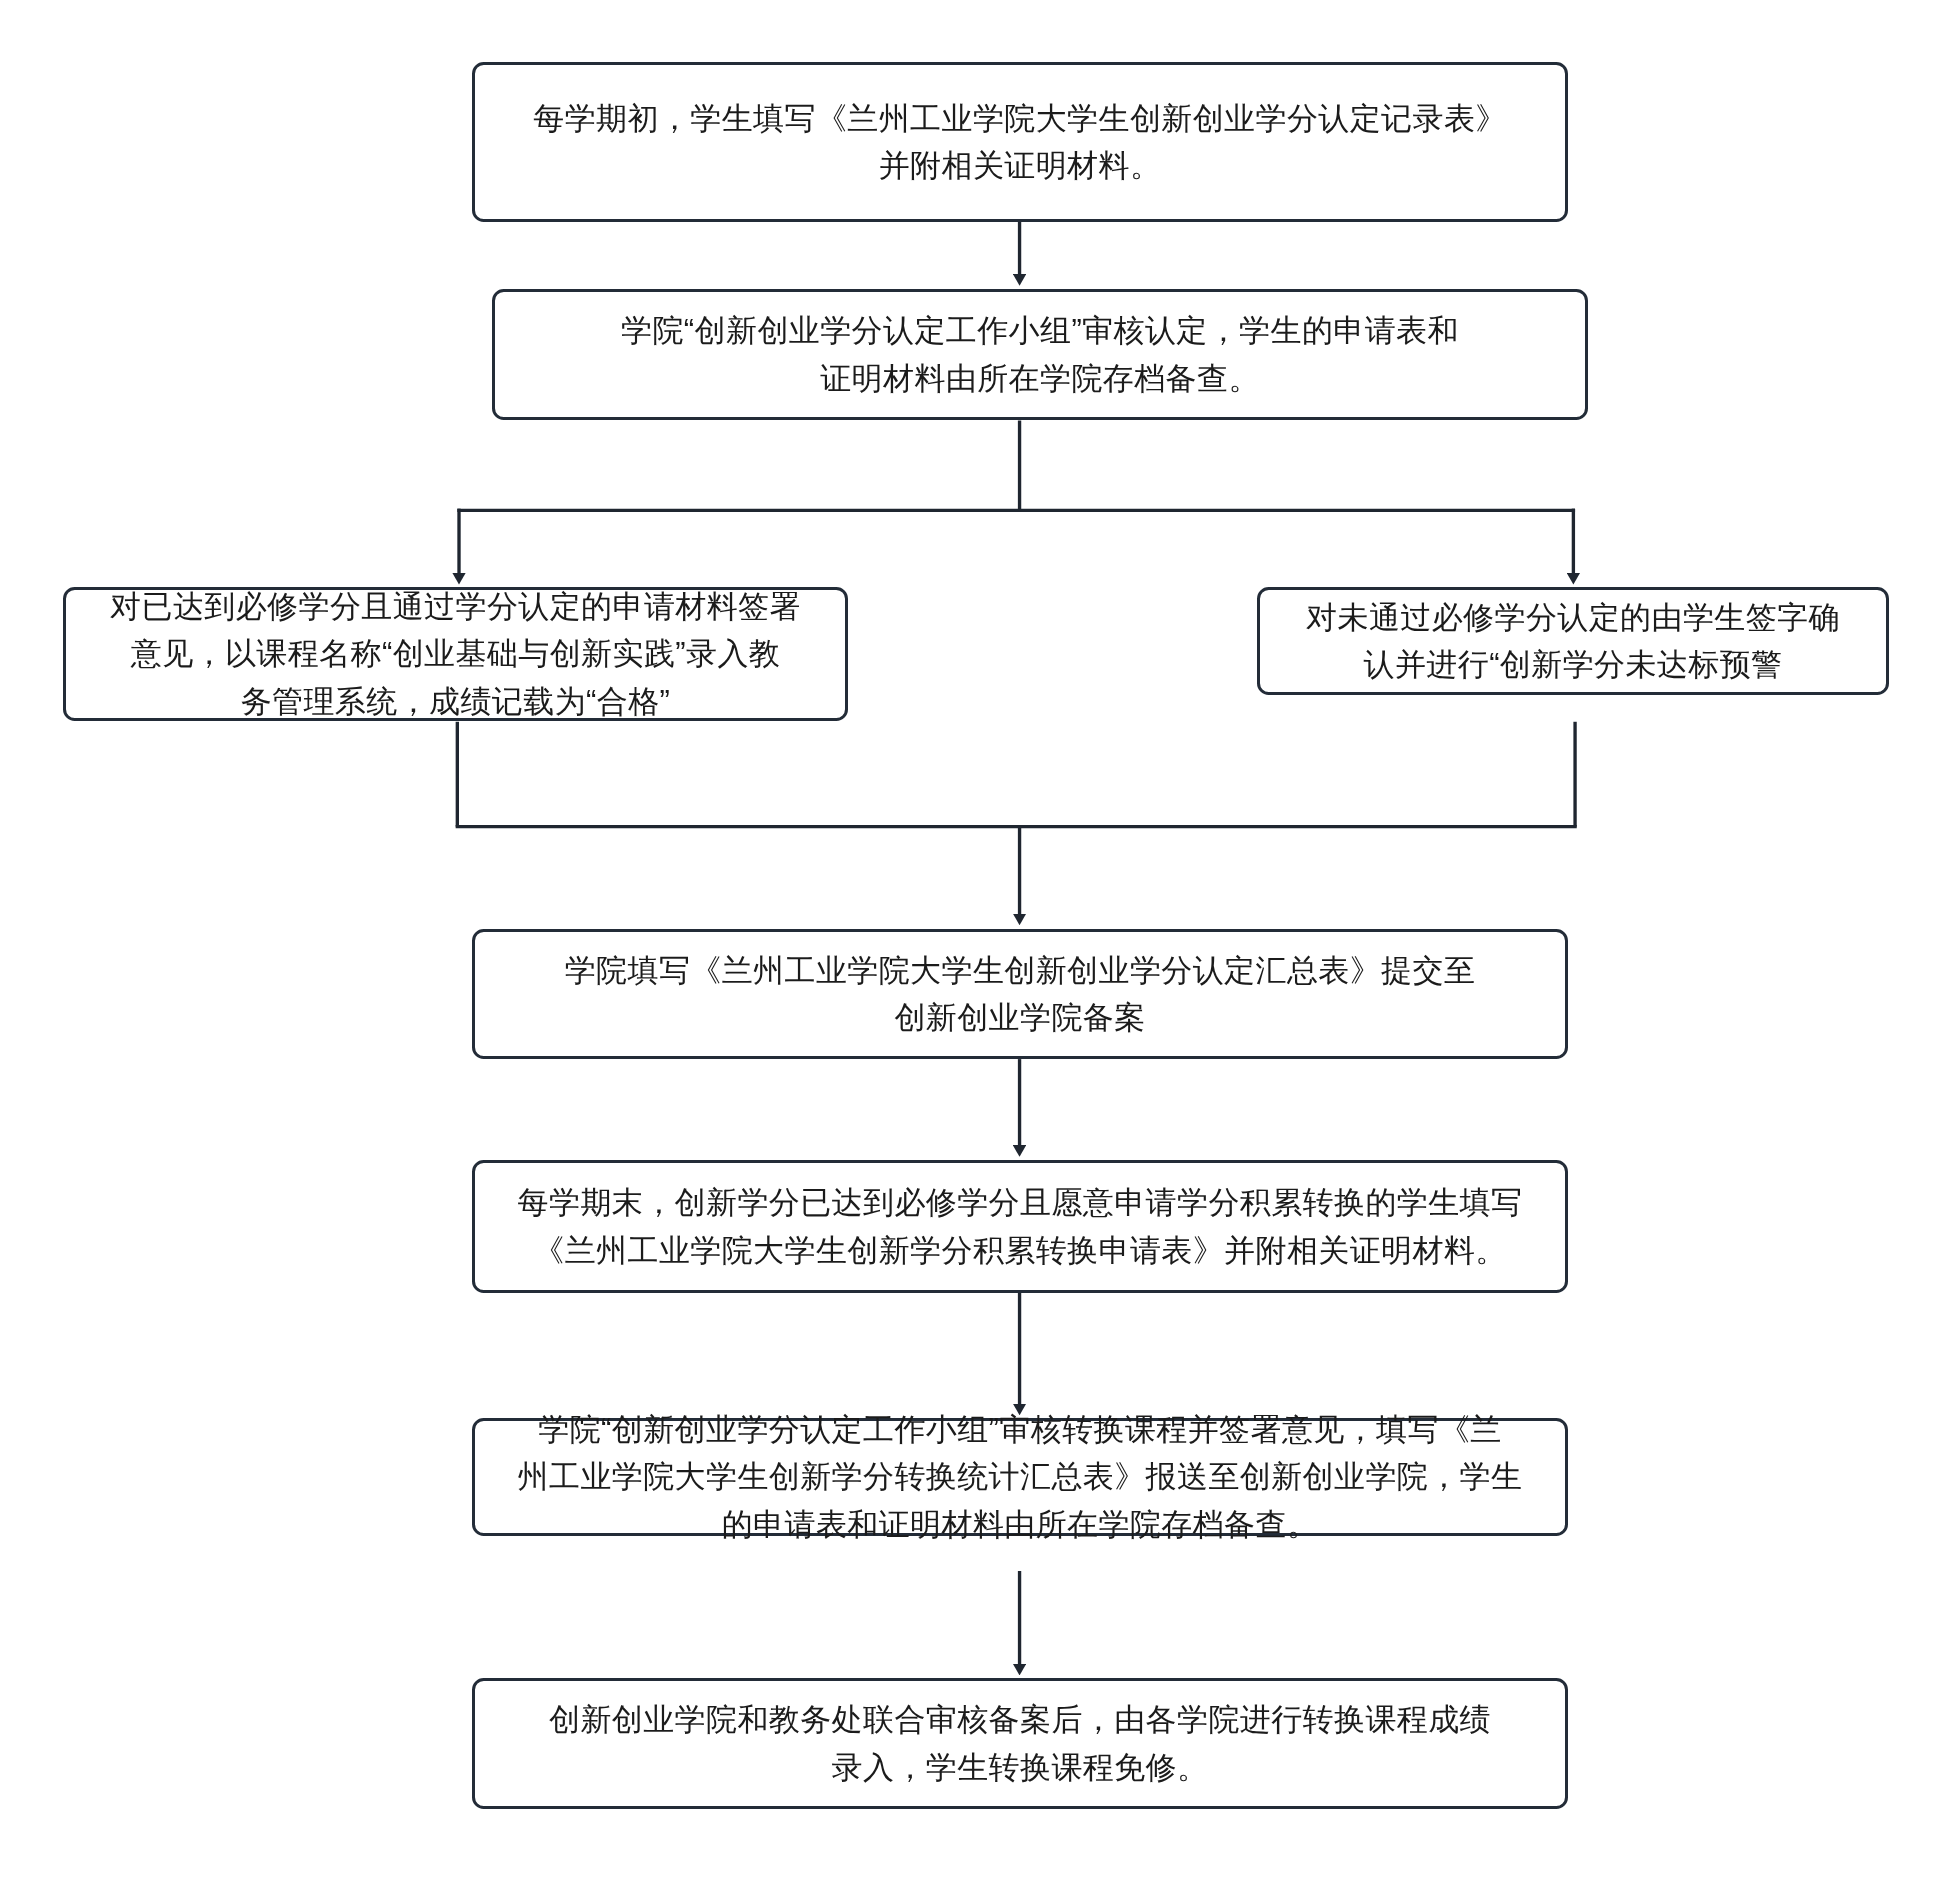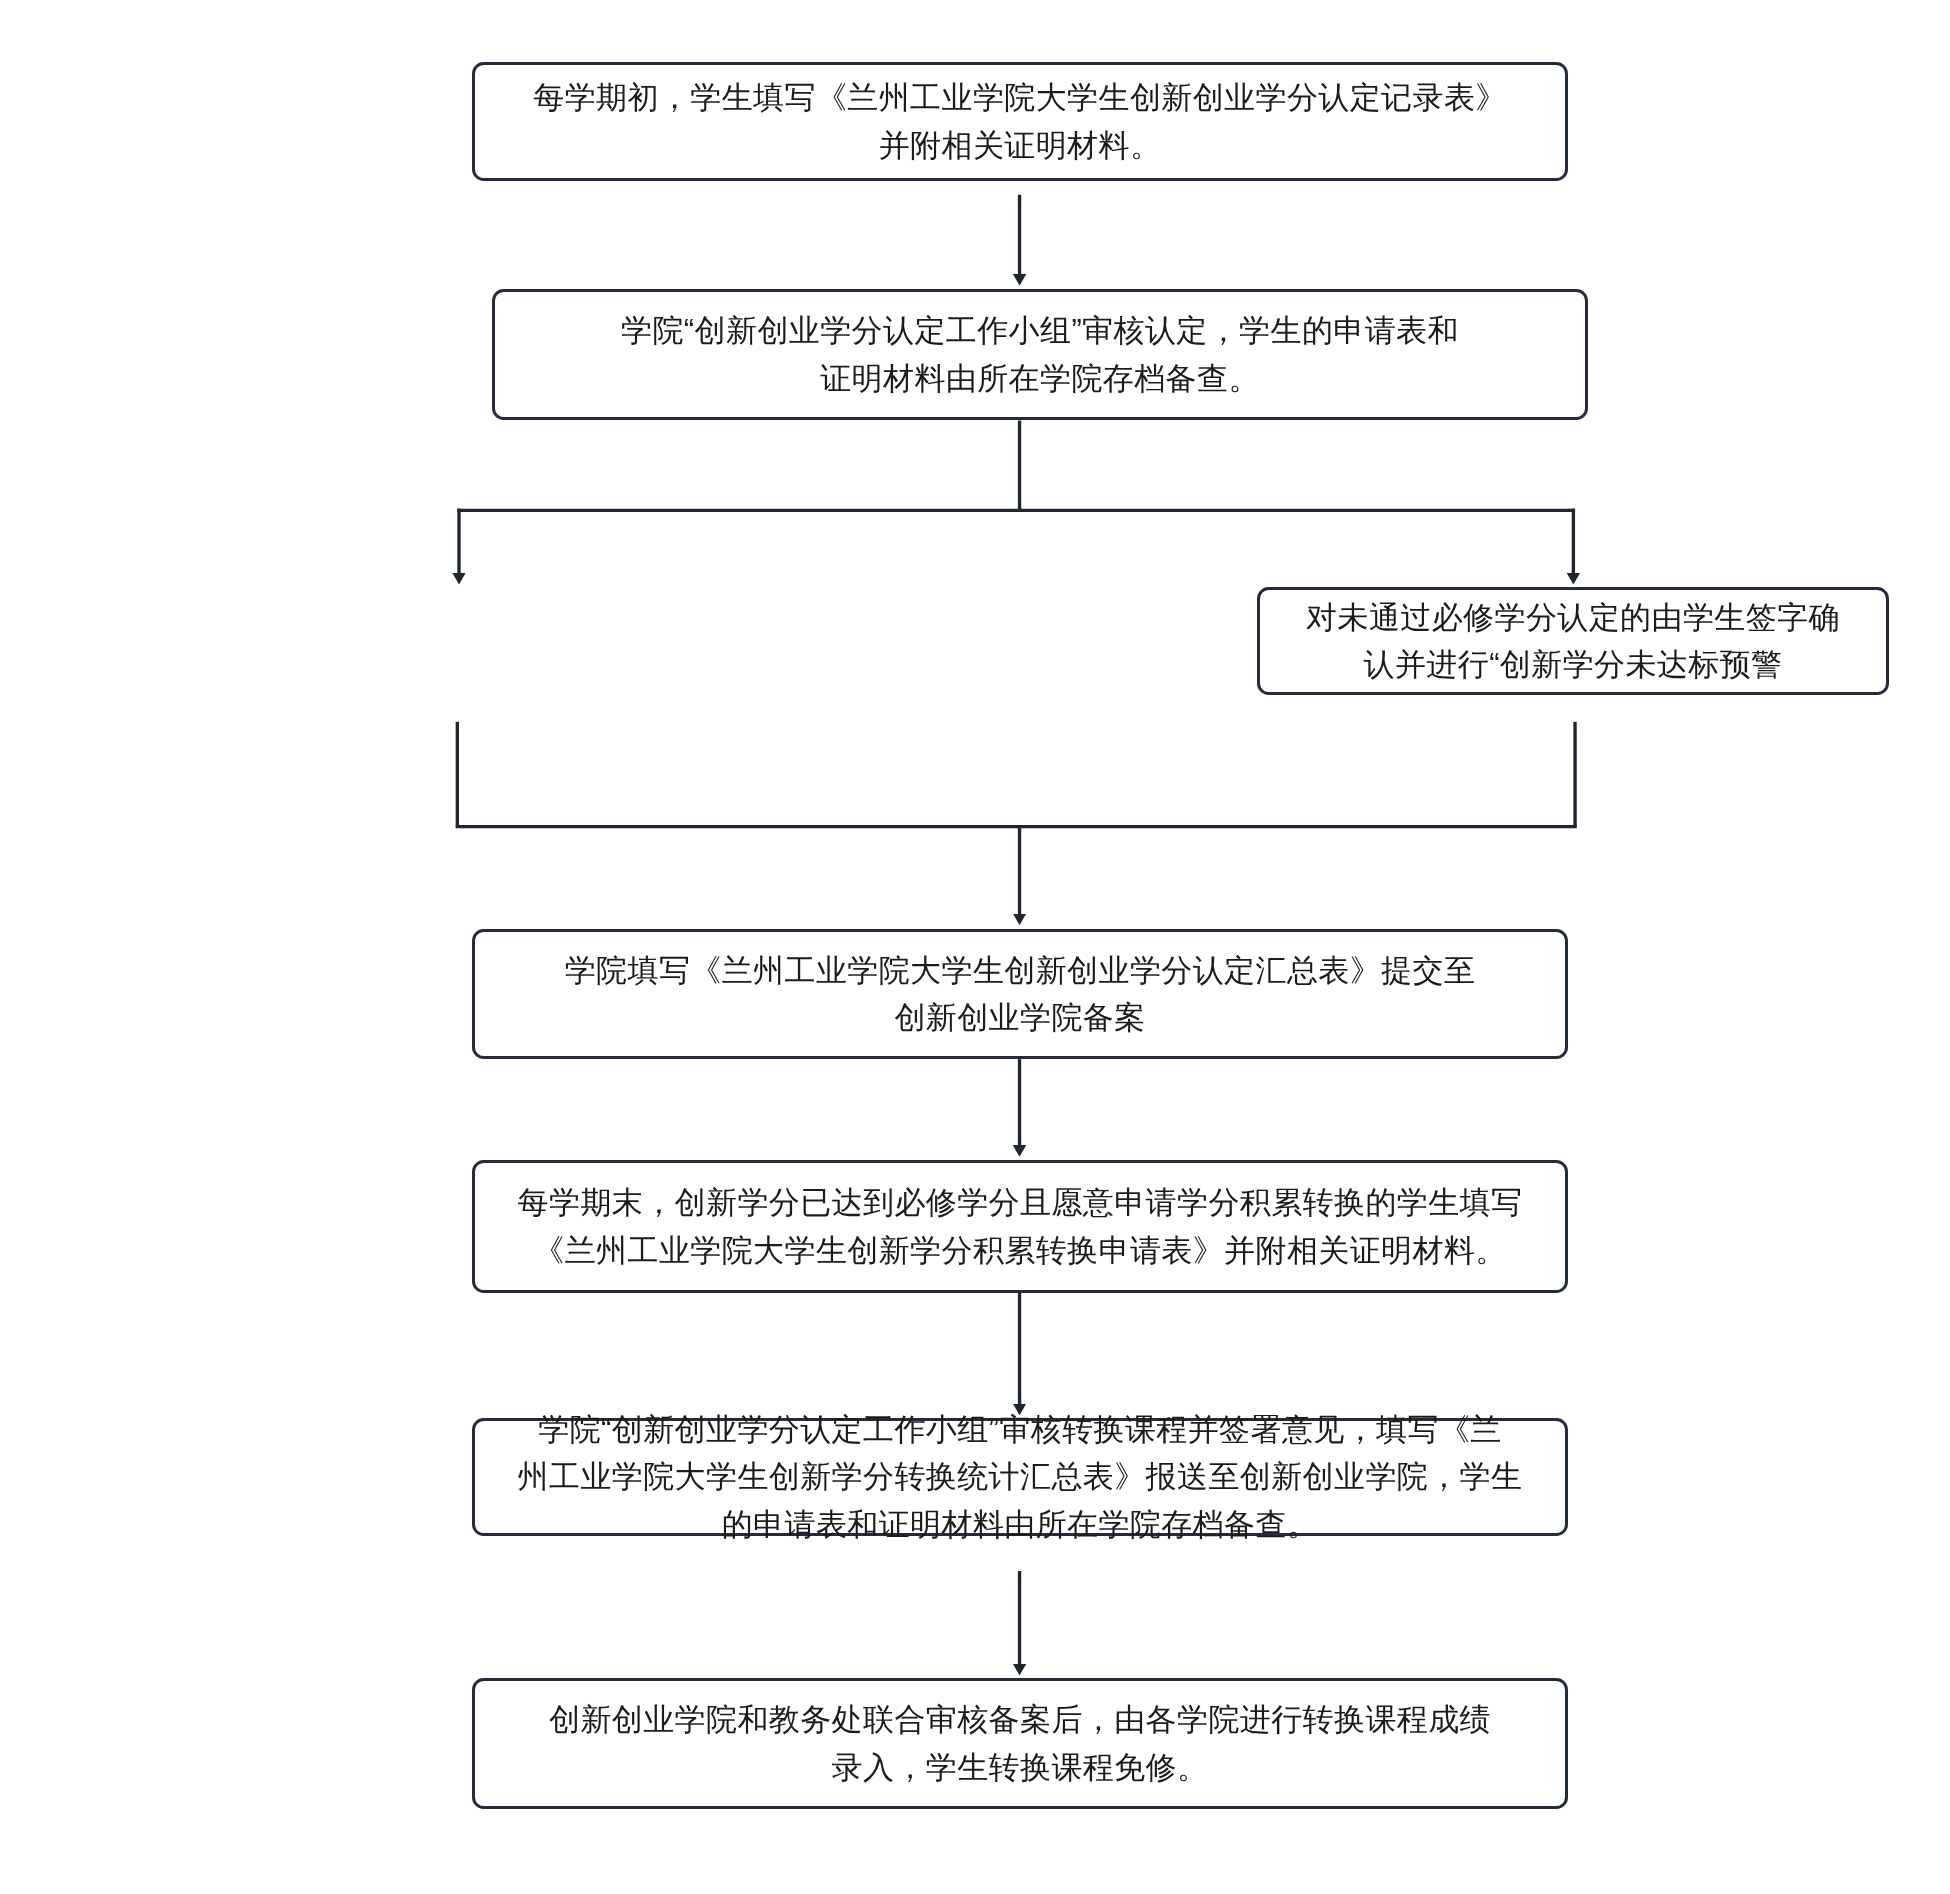--- a/index.html
+++ b/index.html
@@ -30,21 +30,21 @@
     text-align: center;
     color: #1b1b1b;
     font-size: 31px;
     line-height: 1.52;
     letter-spacing: 0.4px;
     padding: 5px 22px;
     white-space: pre-line;
     font-weight: 400;
   }
   
-  .n1 { left: 472px;  top: 62px;   width: 1096px; height: 119px; }
+  .n1 { left: 472px;  top: 62px;   width: 1096px; height: 160px; }
   .n2 { left: 492px;  top: 289px;  width: 1096px; height: 131px; }
   .n3 { left: 63px;   top: 587px;  width: 785px;  height: 134px; }
   .n4 { left: 1257px; top: 587px;  width: 632px;  height: 108px; }
   .n5 { left: 472px;  top: 929px; width: 1096px; height: 130px; }
   .n6 { left: 472px;  top: 1160px; width: 1096px; height: 133px; }
   .n7 { left: 472px;  top: 1418px; width: 1096px; height: 118px; }
   .n8 { left: 472px;  top: 1678px; width: 1096px; height: 131px; }
 
   #edges {
     position: absolute;
@@ -106,20 +106,23 @@
       <line x1="1215" y1="1872" x2="1215" y2="1984" stroke="#1f2630" stroke-width="4" marker-end="url(#arrowhead)"></line>
     </g>
   </svg>
 
   <div class="node n1">每学期初，学生填写《兰州工业学院大学生创新创业学分认定记录表》
 并附相关证明材料。</div>
 
   <div class="node n2">学院“创新创业学分认定工作小组”审核认定，学生的申请表和
 证明材料由所在学院存档备查。</div>
 
+  <div class="node n3">对已达到必修学分且通过学分认定的申请材料签署
+意见，以课程名称“创业基础与创新实践”录入教
+务管理系统，成绩记载为“合格”</div>
 
   <div class="node n4">对未通过必修学分认定的由学生签字确
 认并进行“创新学分未达标预警</div>
 
   <div class="node n5">学院填写《兰州工业学院大学生创新创业学分认定汇总表》提交至
 创新创业学院备案</div>
 
   <div class="node n6">每学期末，创新学分已达到必修学分且愿意申请学分积累转换的学生填写
 《兰州工业学院大学生创新学分积累转换申请表》并附相关证明材料。</div>
 

